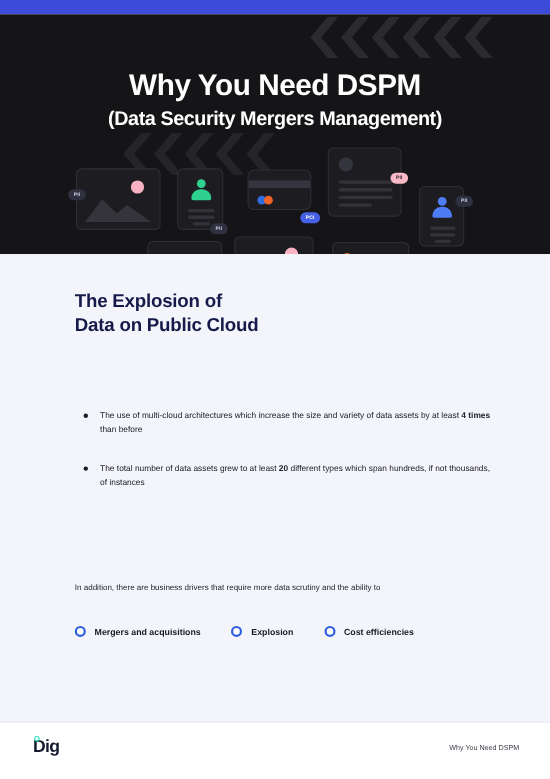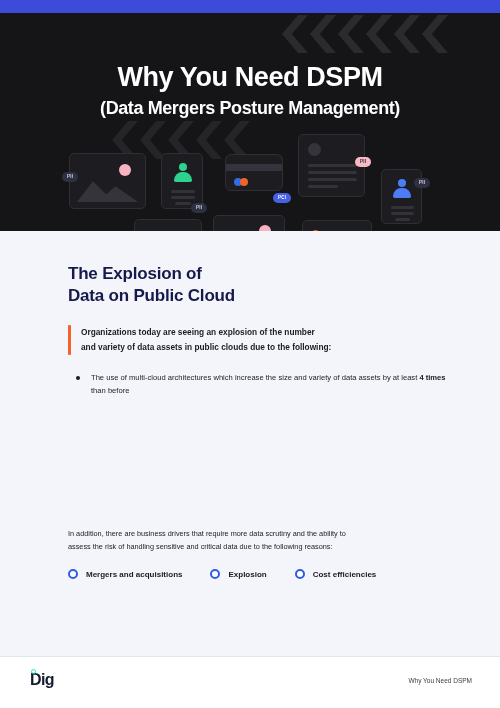--- a/index.html
+++ b/index.html
@@ -127,21 +127,21 @@
 
     <div class="chev-row r2">
       <div class="chev"></div>
       <div class="chev"></div>
       <div class="chev"></div>
       <div class="chev"></div>
       <div class="chev"></div>
     </div>
 
     <div class="hero-title t1">Why You Need DSPM</div>
-    <div class="hero-title t2">(Data Mergers Posture Management)</div>
+    <div class="hero-title t2">(Data Security Mergers Management)</div>
 
     <div class="card img-card" style="left:69px; top:140px; width:77px; height:56px;">
       <div class="mountain"></div>
       <div class="dot" style="right:14px; top:10px; width:12px; height:12px; background:#f7b3c2;"></div>
     </div>
     <div class="badge pii" style="left:62px; top:159px;">PII</div>
 
     <div class="card" style="left:161px; top:140px; width:42px; height:56px;">
       <div class="person-head" style="left:17px; top:9px; width:8px; height:8px; background:#2fd18f;"></div>
       <div class="person-body" style="left:12px; top:18px; width:18px; height:10px; background:#2fd18f;"></div>
@@ -190,38 +190,34 @@
 
     </div>
 
   </div>
 
   <div class="content">
 
     <div class="h2 l1">The Explosion of</div>
     <div class="h2 l2">Data on Public Cloud</div>
 
-    <div class="lead-wrap">
-      <div class="lead-bar"></div>
-      <div class="lead-text">
-        <div>Organizations today are seeing an explosion of the number</div>
-        <div>and variety of data assets in public clouds due to the following:</div>
-      </div>
-    </div>
 
     <div class="bullets">
       <div class="bullet">
         <div class="bullet-dot"></div>
         <div class="bullet-text"><span>The use of multi-cloud architectures which increase the size and variety of data assets by at least </span><b>4 times</b><span> than before</span></div>
       </div>
+      <div class="bullet">
+        <div class="bullet-dot"></div>
+        <div class="bullet-text"><span>The total number of data assets grew to at least </span><b>20</b><span> different types which span hundreds, if not thousands, of instances</span></div>
+      </div>
     </div>
 
     <div class="note">
       <div>In addition, there are business drivers that require more data scrutiny and the ability to</div>
-      <div>assess the risk of handling sensitive and critical data due to the following reasons:</div>
     </div>
 
     <div class="drivers">
       <div class="driver">
         <div class="radio"></div>
         <div class="driver-label">Mergers and acquisitions</div>
       </div>
       <div class="driver">
         <div class="radio"></div>
         <div class="driver-label">Explosion</div>

